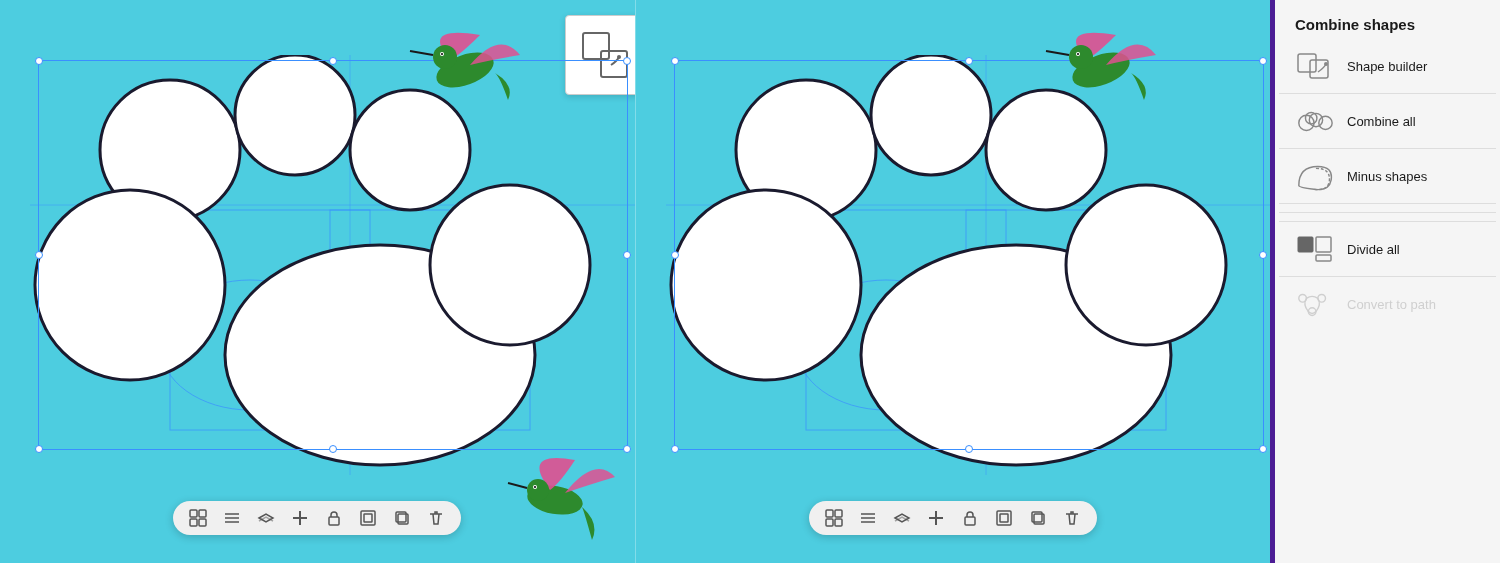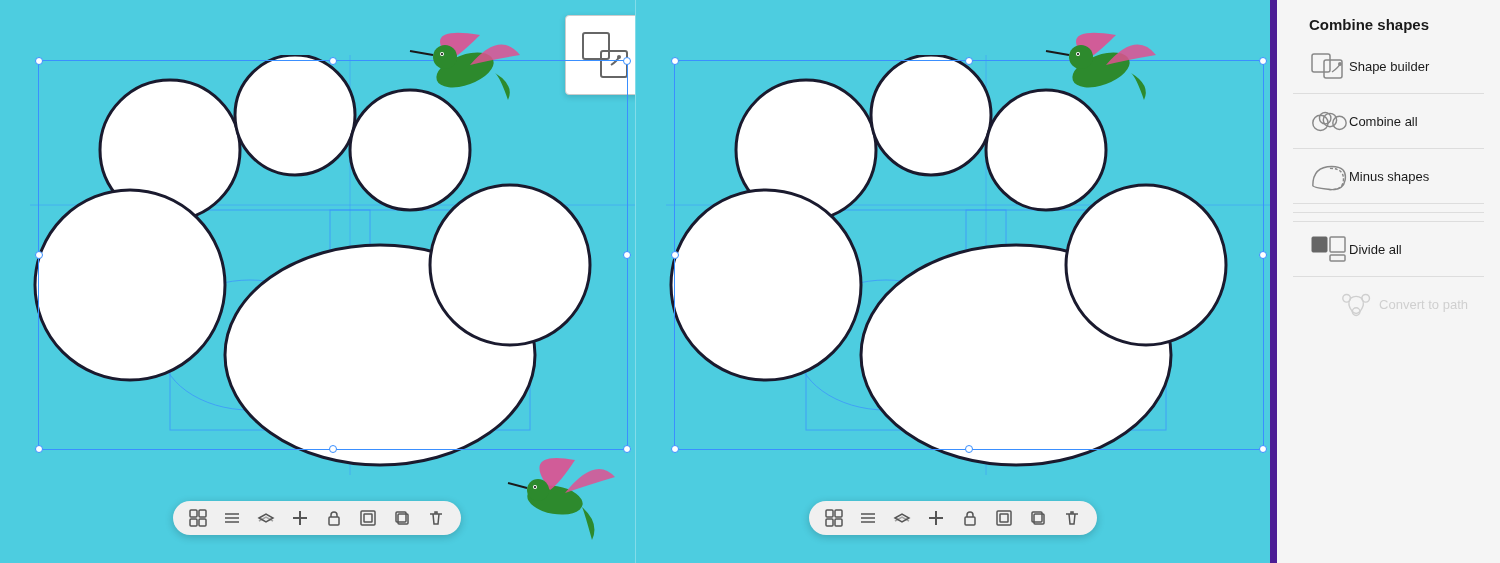--- a/index.html
+++ b/index.html
@@ -89,39 +89,39 @@
       display: flex;
       align-items: center;
       justify-content: center;
       box-shadow: 0 2px 6px rgba(0,0,0,0.15);
     }
 
     
     .right-panel {
       width: 230px;
       background: #f5f5f5;
-      border-left: 7px solid #4c1d95;
-      padding: 12px 16px;
+      border-left: 5px solid #4c1d95;
+      padding: 12px 4px;
       display: flex;
       flex-direction: column;
     }
 
     .panel-title {
       font-size: 15px;
       font-weight: 700;
       color: #1a1a1a;
       padding: 4px 16px 10px 16px;
     }
 
     .panel-item {
       display: flex;
       align-items: center;
       padding: 7px 16px;
       cursor: pointer;
-      gap: 0;
+      gap: 12px;
     }
 
     .panel-item-icon {
       width: 40px;
       height: 32px;
       display: flex;
       align-items: center;
       justify-content: center;
       flex-shrink: 0;
     }
@@ -426,21 +426,21 @@
         <rect x="2" y="2" width="15" height="15" rx="1" fill="#666" stroke="#666" stroke-width="1"></rect>
         <rect x="20" y="2" width="15" height="15" rx="1" fill="none" stroke="#888" stroke-width="1.5"></rect>
         <rect x="20" y="20" width="15" height="6" rx="1" fill="none" stroke="#888" stroke-width="1.5"></rect>
       </svg>
     </div>
     <span class="panel-item-label">Divide all</span>
   </div>
 
   <div class="divider"></div>
 
-  <div class="panel-item" style="opacity:0.5;justify-content:flex-end;">
+  <div class="panel-item" style="opacity:0.5;">
     <div class="panel-item-icon">
       <svg width="42" height="28" viewBox="0 0 42 28">
         <circle cx="8" cy="8" r="4" fill="none" stroke="#aaa" stroke-width="1.5"></circle>
         <circle cx="28" cy="8" r="4" fill="none" stroke="#aaa" stroke-width="1.5"></circle>
         <circle cx="18" cy="22" r="4" fill="none" stroke="#aaa" stroke-width="1.5"></circle>
         <path d="M12 8 Q18 4 24 8 Q28 14 22 22 Q18 26 14 22 Q8 14 12 8Z" fill="none" stroke="#aaa" stroke-width="1.5"></path>
       </svg>
     </div>
     <span class="panel-item-label disabled">Convert to path</span>
   </div>

